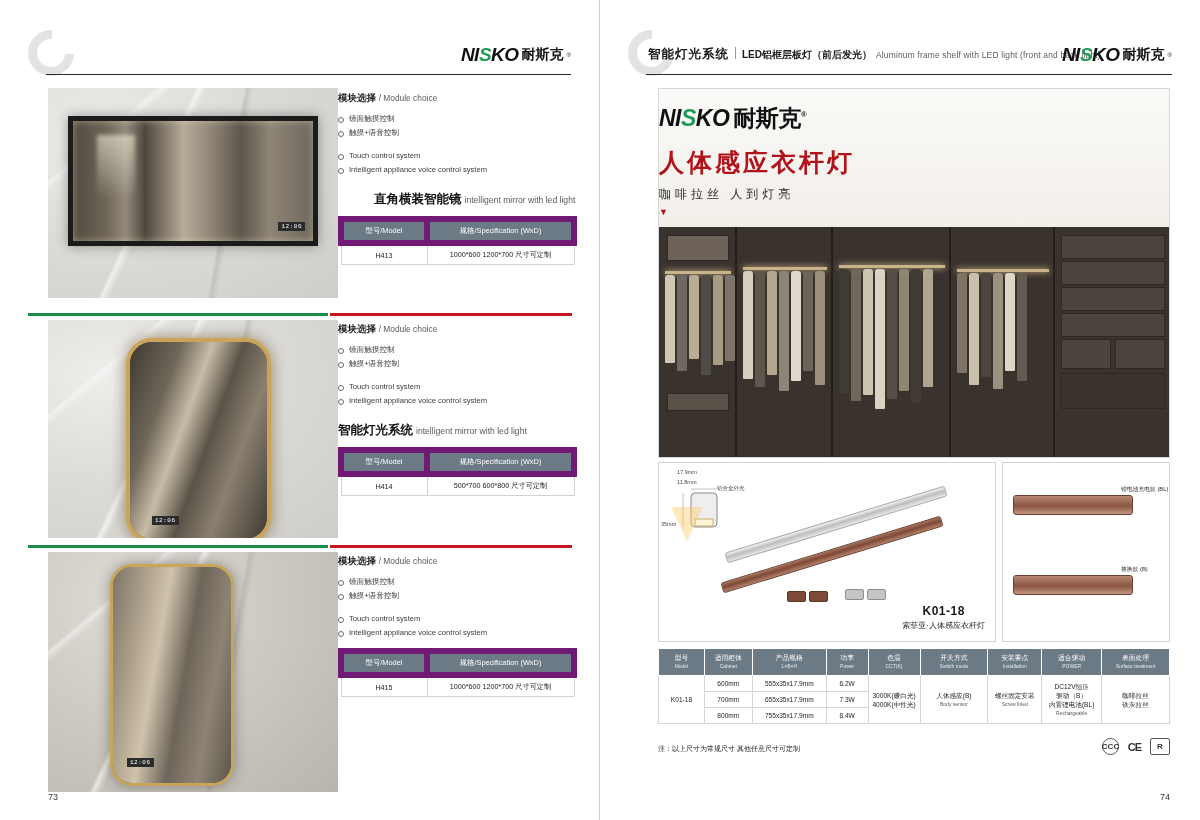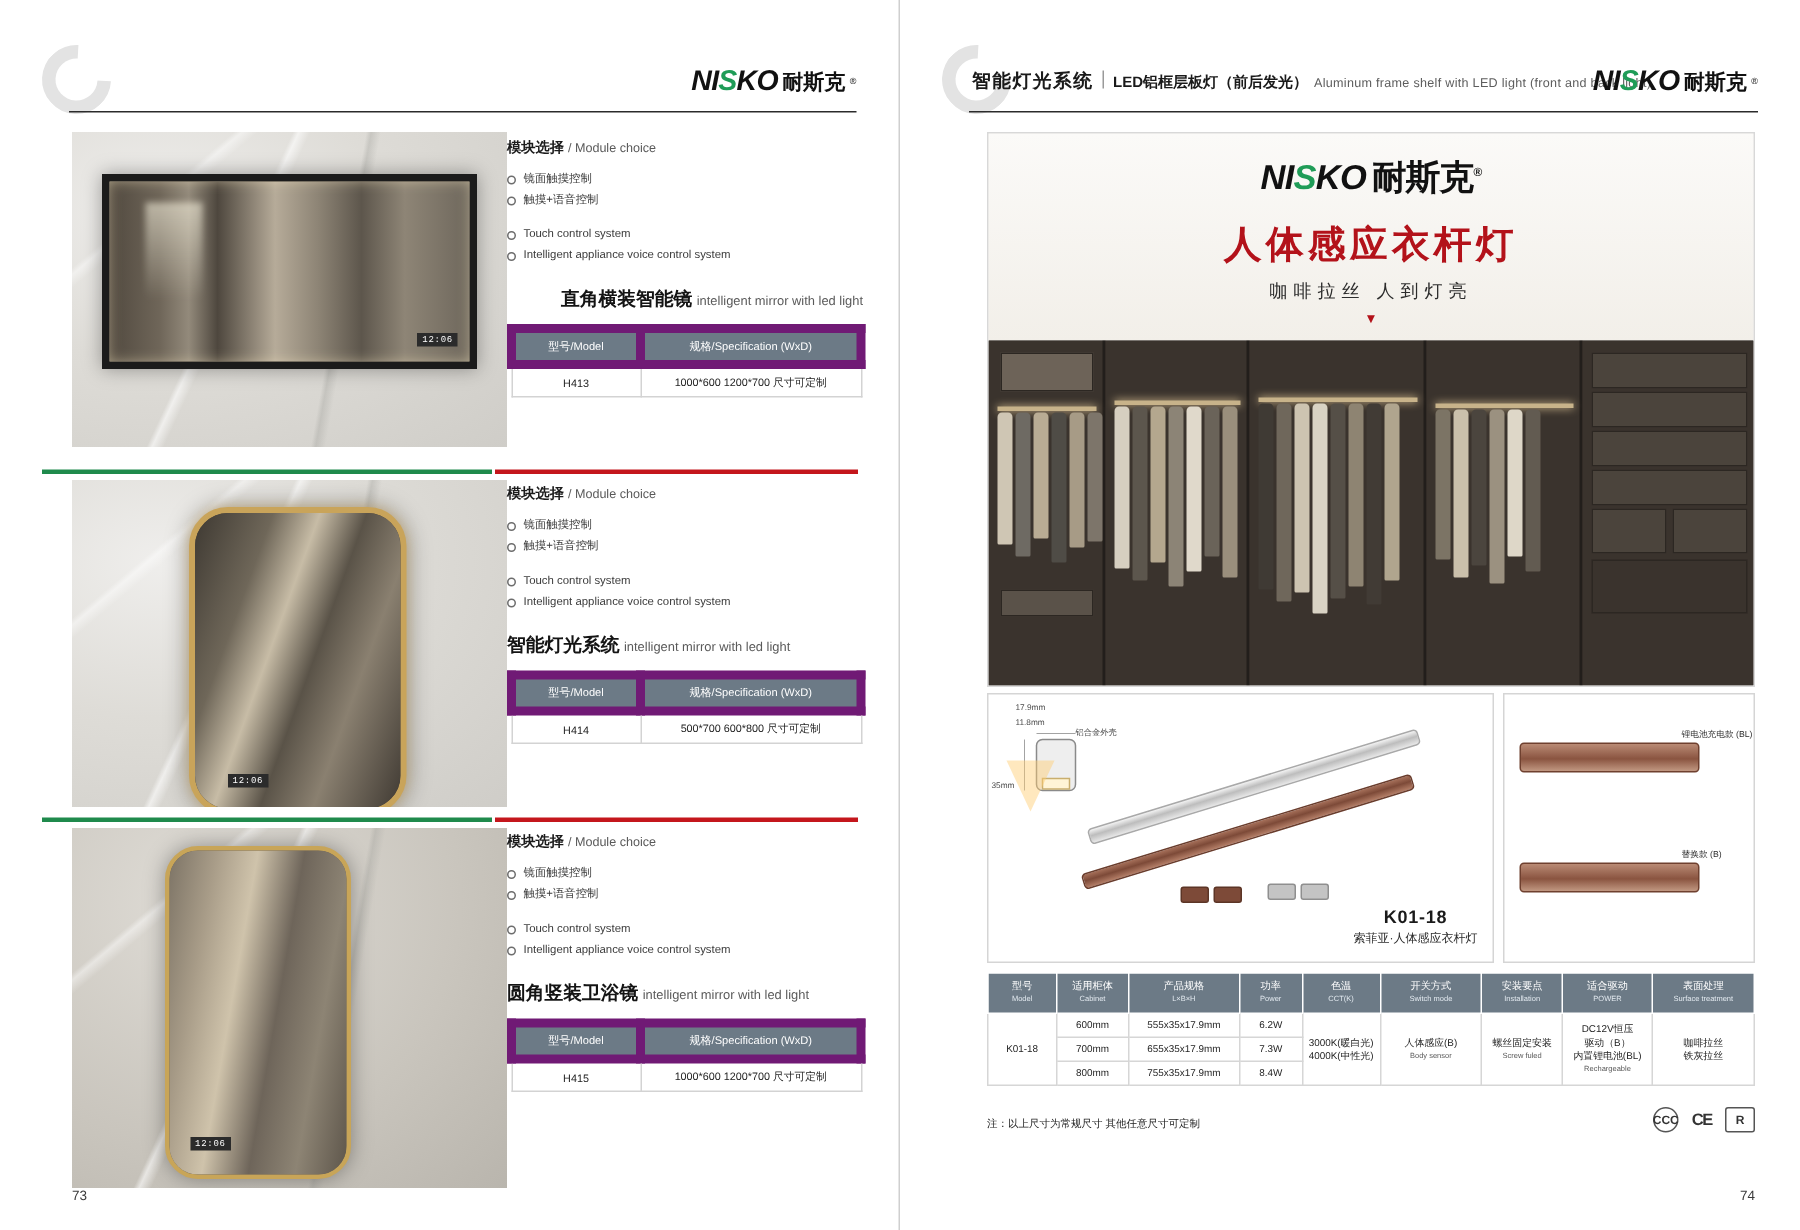--- a/index.html
+++ b/index.html
@@ -286,21 +286,21 @@
     width: 512px; height: 370px;
     border: 1px solid #d8d8d8;
     background: #f6f4f1;
     overflow: hidden;
   }
   .poster-top {
     position: absolute;
     left: 0; top: 0; right: 0;
     height: 138px;
     background: linear-gradient(180deg, #fbfaf8 0%, #f2efe9 100%);
-    text-align: center;
+    text-align: left;
   }
   .poster-brand {
     margin-top: 14px;
     font-size: 23px;
     font-weight: 700;
     font-style: italic;
     letter-spacing: -.5px;
     color: #111;
   }
   .poster-brand .g { color: #1f9c57; }
@@ -608,23 +608,20 @@
     <div class="spec" style="left:338px;top:555px;width:245px;">
       <h4><span>模块选择</span> <span class="en">/ Module choice</span></h4>
       <ul class="bullets">
         <li>镜面触摸控制</li>
         <li>触摸+语音控制</li>
       </ul>
       <ul class="bullets gap">
         <li>Touch control system</li>
         <li>Intelligent appliance voice control system</li>
       </ul>
-      <div class="prodtitle" style="margin-top:14px;">
-        <span>圆角竖装卫浴镜</span><span class="en">intelligent mirror with led light</span>
-      </div>
       <table class="spectbl">
         <tbody>
             <tr>
           <th class="model">型号/Model</th>
           <th>规格/Specification (WxD)</th>
         </tr>
         <tr>
           <td class="model">H415</td>
           <td>1000*600  1200*700 尺寸可定制</td>
         </tr>

